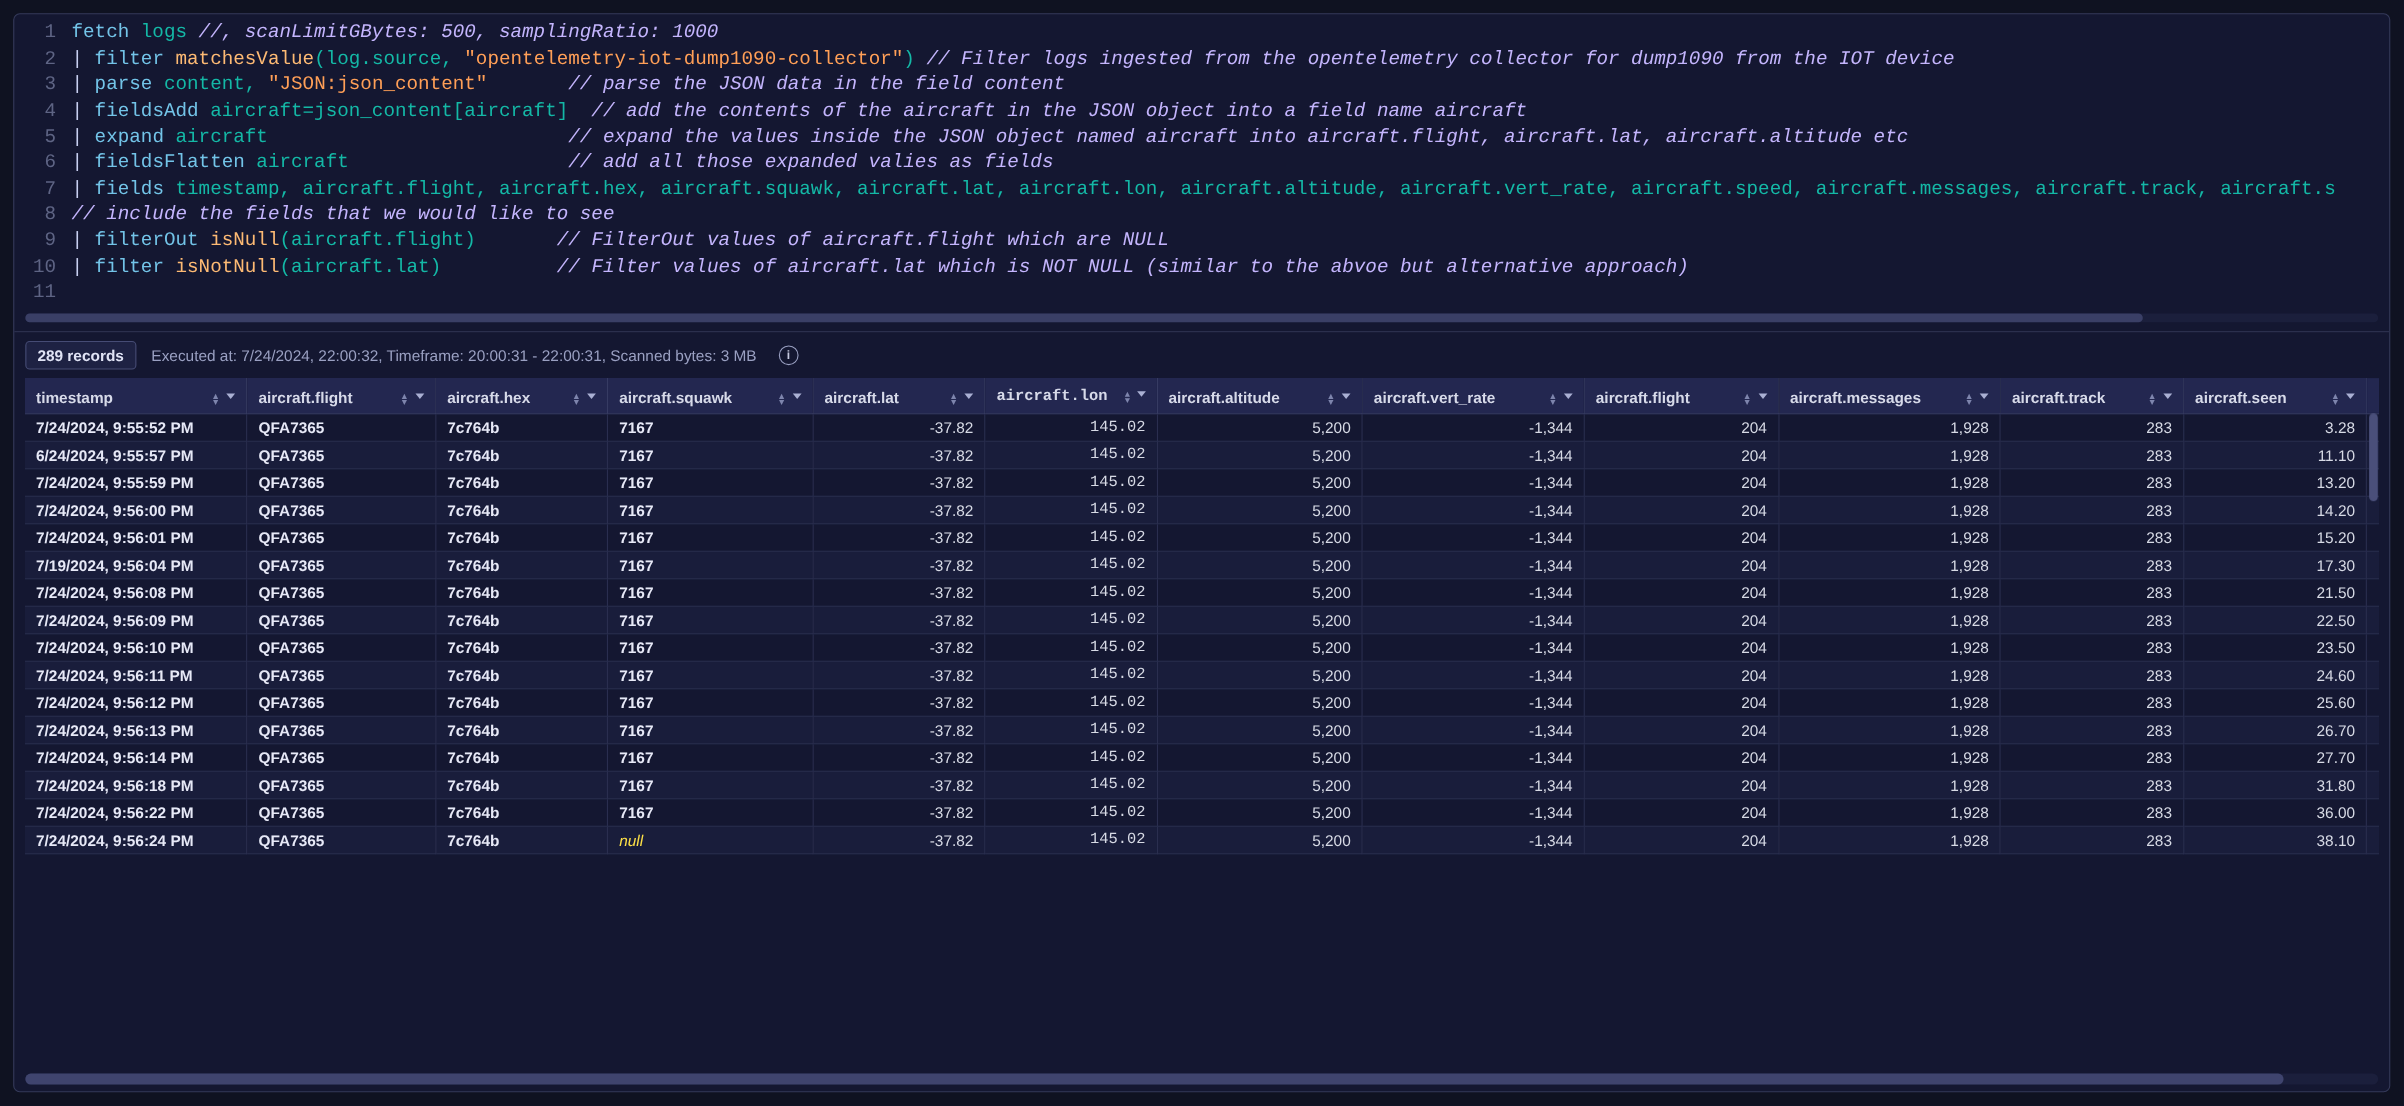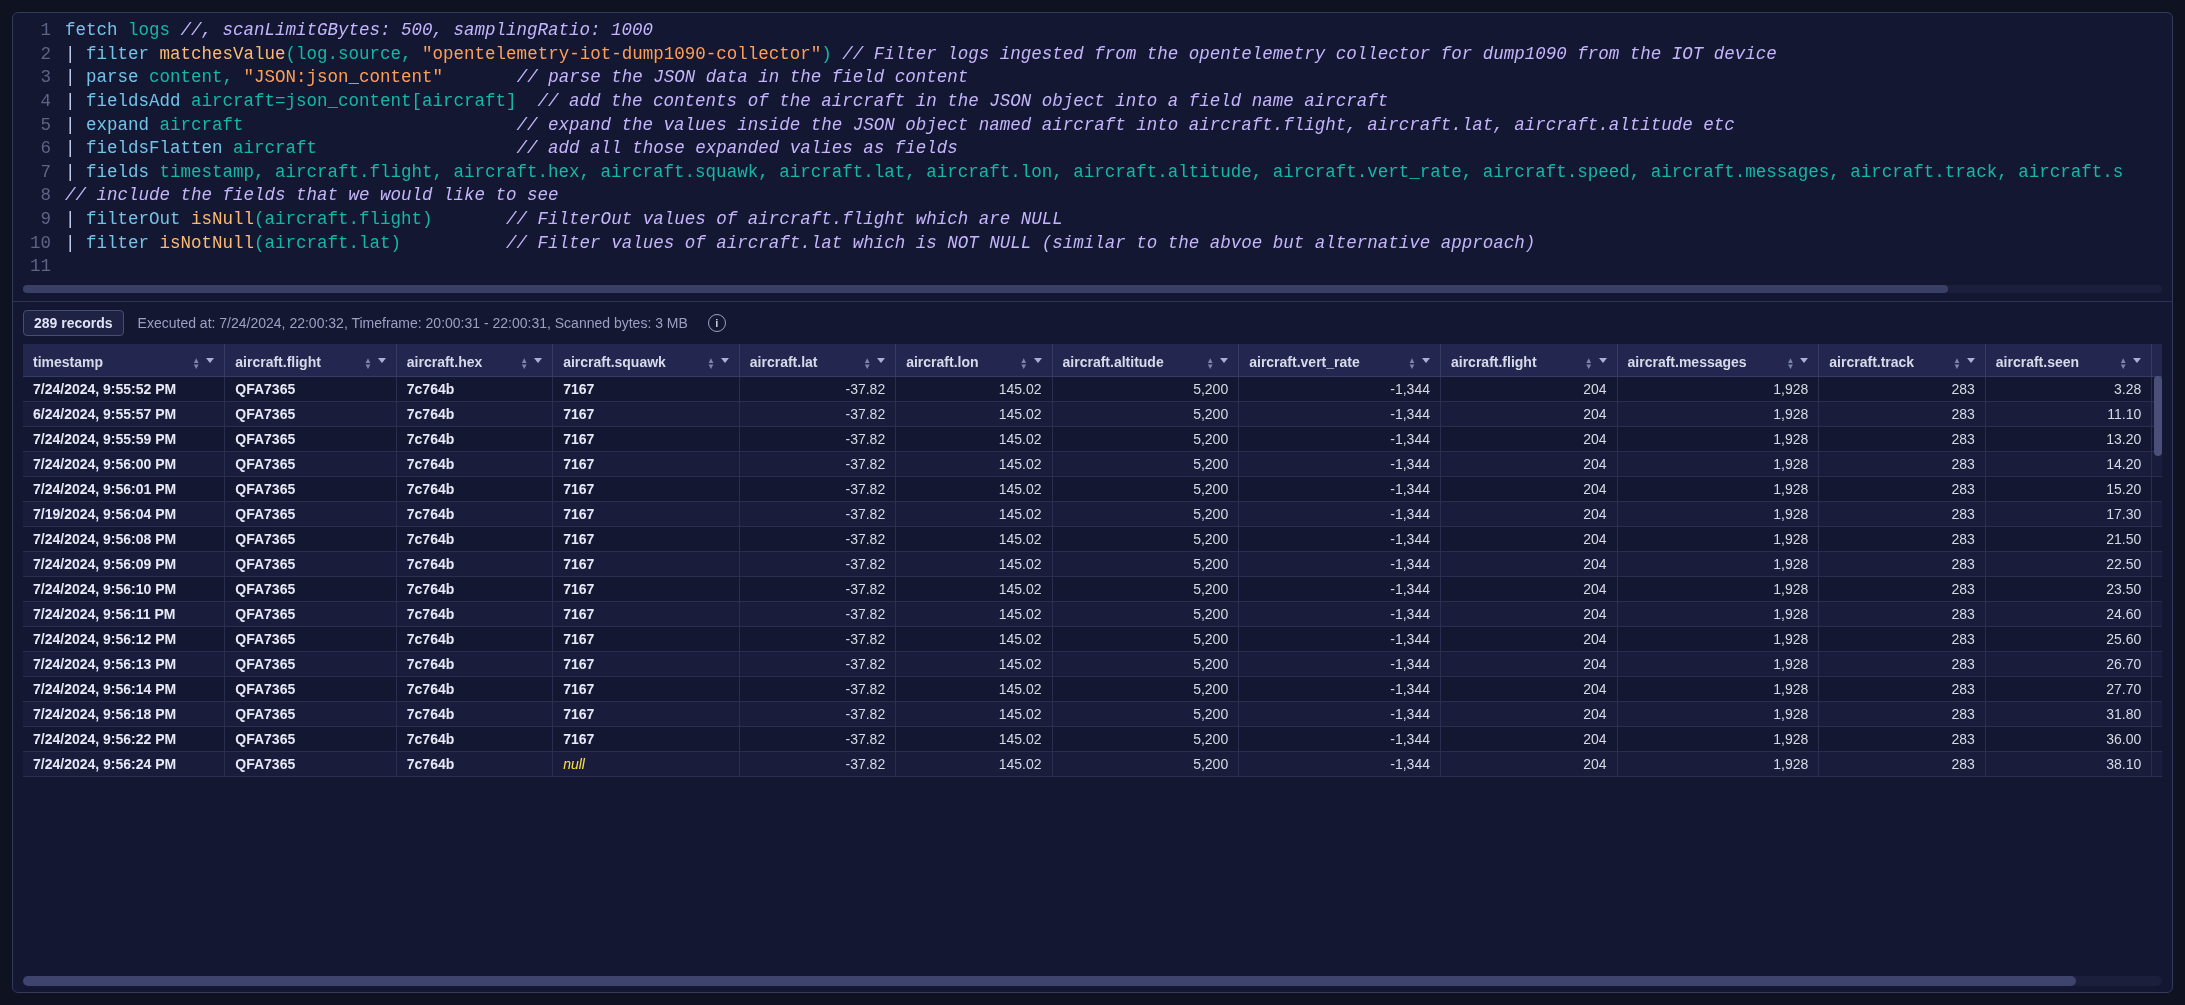--- a/index.html
+++ b/index.html
@@ -126,21 +126,21 @@
   tbody tr:nth-child(even) td { background: #191d3b; }
   tbody tr:nth-child(odd) td { background: #141731; }
   .num { text-align: right; font-variant-numeric: tabular-nums; }
   .bold { font-weight: 600; color: #e7e9f7; }
   .ital { font-style: italic; color: #fde047; }
   .col-ts { width: 200px; }
   .col-flight { width: 170px; }
   .col-hex { width: 155px; }
   .col-squawk { width: 185px; }
   .col-lat { width: 155px; }
-  .col-lon { width: 155px; }
+  .col-lon { width: 155px; font-family: Liberation Mono, monospace; }
   .col-alt { width: 185px; }
   .col-vert { width: 200px; }
   .col-speed { width: 175px; }
   .col-msg { width: 200px; }
   .col-track { width: 165px; }
   .col-seen { width: 165px; }
   .col-extra { width: 70px; }
   .bottom-scroll {
     height: 10px;
     margin-top: 4px;

